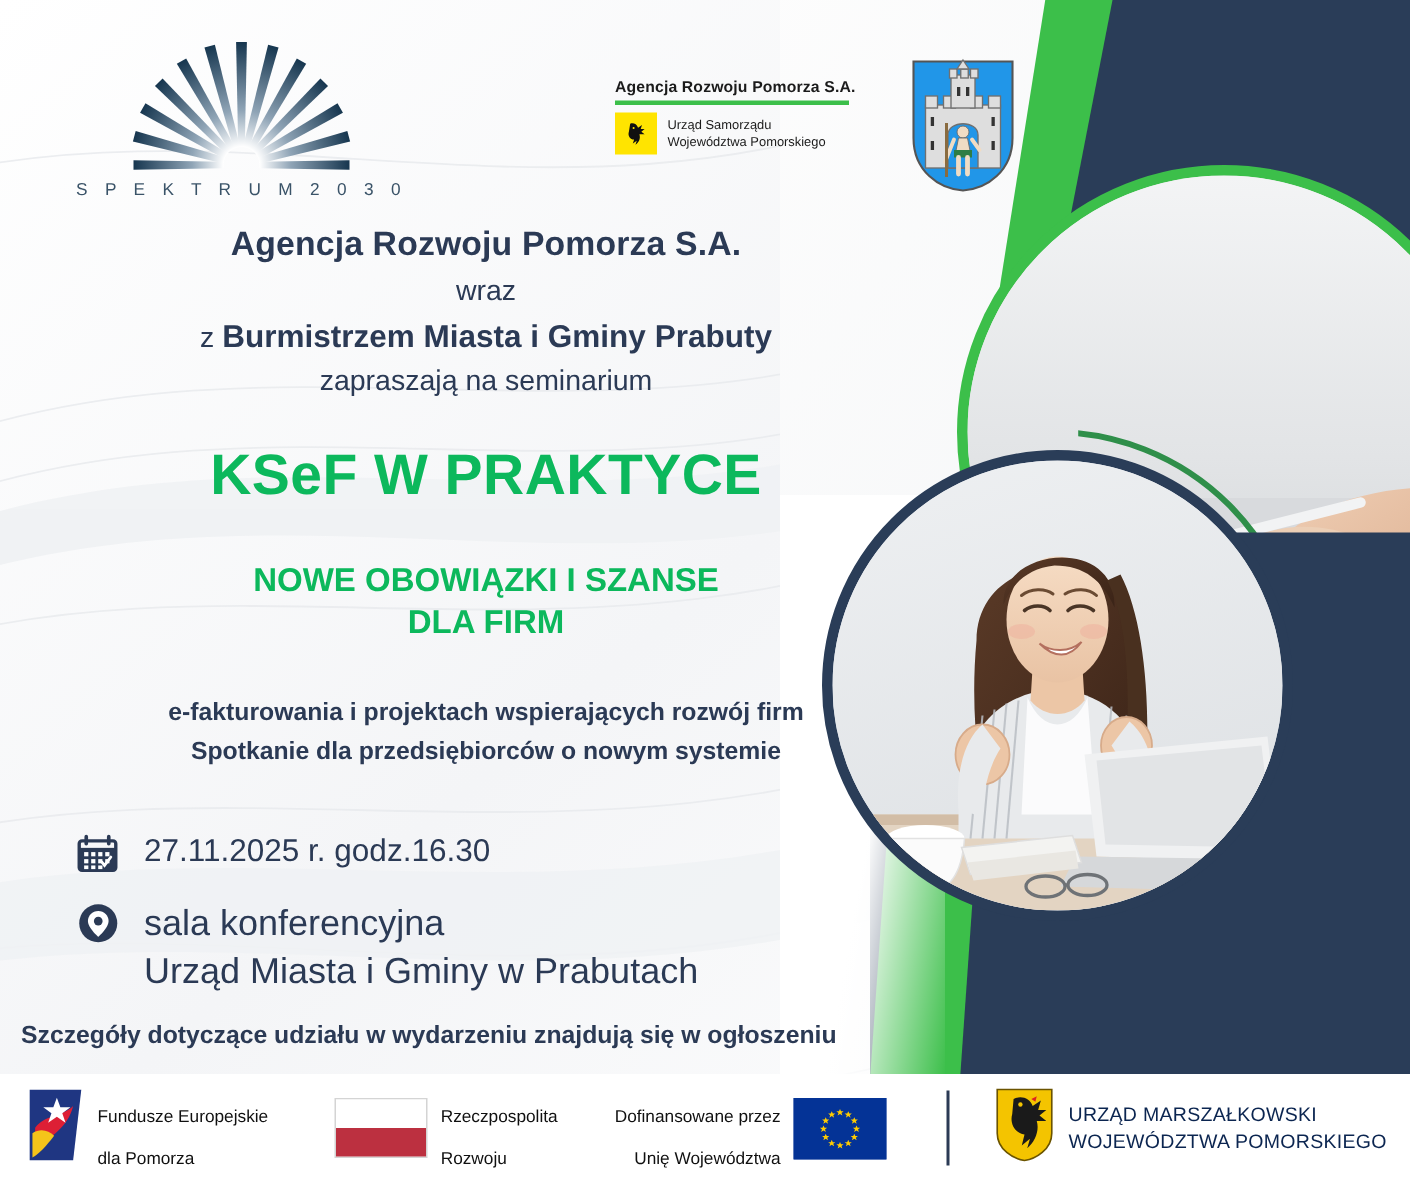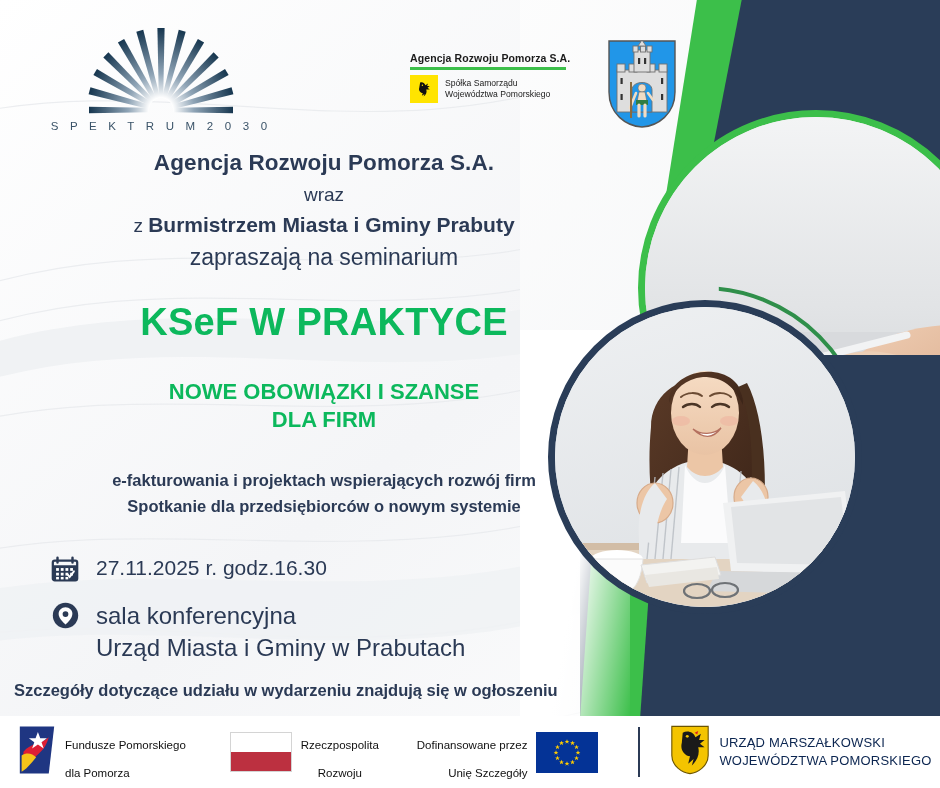--- a/index.html
+++ b/index.html
@@ -84,21 +84,21 @@
   .arp .gryf{width:28px;height:28px;background:#ffe400;display:flex;align-items:center;justify-content:center;}
   .arp .arp-sub{font-size:8.6px;line-height:1.28;color:#1b1b1b;}
   .herb{position:absolute;left:606px;top:38px;width:72px;height:92px;}
 
   
   .copy{position:absolute;left:0;top:150px;width:648px;text-align:center;color:#2b3a55;}
   .l1{font-size:22.5px;font-weight:bold;letter-spacing:.1px;}
   .l2{font-size:19px;font-weight:normal;margin-top:8px;}
   .l3{font-size:19px;margin-top:7px;}
   .l3 b{font-size:21px;font-weight:bold;}
-  .l4{font-size:23px;margin-top:7px;}
+  .l4{font-size:19px;margin-top:7px;}
 
   .title{margin-top:30px;font-size:38px;font-weight:bold;color:#0cb85c;letter-spacing:.3px;}
   .subtitle{margin-top:34px;font-size:22px;font-weight:bold;color:#0cb85c;line-height:1.28;}
 
   .lead{margin-top:34px;font-size:16.5px;font-weight:bold;line-height:1.55;color:#2b3a55;}
 
   
   .details{position:absolute;left:48px;top:552px;width:560px;color:#2b3a55;}
   .drow{display:flex;align-items:flex-start;gap:14px;}
   .drow + .drow{margin-top:12px;}
@@ -354,21 +354,21 @@
     <div class="rule"></div>
     <div class="arp-row">
       <div class="gryf">
         <svg viewBox="0 0 24 24" width="21" height="21">
           <path d="M7 4 C 9 3, 12 4, 13 7 L 16 5 L 15 8 L 18 8 L 15.5 10 L 18 12 L 14 12
                    C 15 15, 14 18, 11 20 L 12 17 L 9 19 L 10 16 C 7 16, 5 13, 6 10 Z" fill="#101010"></path>
           <circle cx="9.6" cy="7.2" r="0.8" fill="#ffe400"></circle>
         </svg>
       </div>
       <div class="arp-sub">
-        <div>Spółka Samorządu</div>
+        <div>Urząd Samorządu</div>
         <div>Województwa Pomorskiego</div>
       </div>
     </div>
   </div>
 
   <div class="herb">
     <svg viewBox="0 0 72 92" width="72" height="92">
       <path d="M3 3 L69 3 L69 54 C69 76, 52 88, 36 89 C20 88, 3 76, 3 54 Z" fill="#2196e8" stroke="#555" stroke-width="1.4"></path>
 
       <g fill="#dedede" stroke="#707070" stroke-width="0.9">
@@ -476,40 +476,40 @@
     <div class="fi" style="margin-left:18px;">
       <span>
         <svg viewBox="0 0 42 56" width="38" height="52">
           <path d="M2 2 L40 2 L34 54 L2 54 Z" fill="#1f3682"></path>
           <path d="M6 30 C 14 20, 26 22, 34 14 C 30 30, 18 36, 6 46 Z" fill="#dd1f35"></path>
           <path d="M4 34 C 10 30, 16 32, 20 36 C 14 44, 8 50, 4 52 Z" fill="#f5c41a"></path>
           <path d="M22 8 L24.6 15 L32 15 L26 19.4 L28.4 26.4 L22 22 L15.6 26.4 L18 19.4 L12 15 L19.4 15 Z" fill="#ffffff"></path>
         </svg>
       </span>
       <span class="flabel">
-        <span>Fundusze Pomorskiego</span><br>
+        <span>Fundusze Europejskie</span><br>
         <span>dla Pomorza</span>
       </span>
     </div>
 
-    <div class="fi" style="margin-left:44px;text-align:center;">
+    <div class="fi" style="margin-left:44px;">
       <span class="flag-pl">
         <div class="w"></div>
           <div class="r"></div>
       </span>
       <span class="flabel">
         <span>Rzeczpospolita</span><br>
         <span>Rozwoju</span>
       </span>
     </div>
 
     <div class="fi" style="margin-left:38px;">
       <span class="flabel r">
         <span>Dofinansowane przez</span><br>
-        <span>Unię Szczegóły</span>
+        <span>Unię Województwa</span>
       </span>
       <span class="flag-eu">
         <svg viewBox="0 0 62 41" width="62" height="41">
           <rect width="62" height="41" fill="#043396"></rect>
           <g fill="#ffcc00">
             <g transform="translate(31,20.5)">
               <g transform="translate(0,-11)">
                   <path d="M0 -2.2 L0.7 -0.6 L2.4 -0.6 L1 0.5 L1.6 2.2 L0 1.1 L-1.6 2.2 L-1 0.5 L-2.4 -0.6 L-0.7 -0.6 Z"></path>
                 </g>
               <g transform="rotate(30) translate(0,-11) rotate(-30)">

